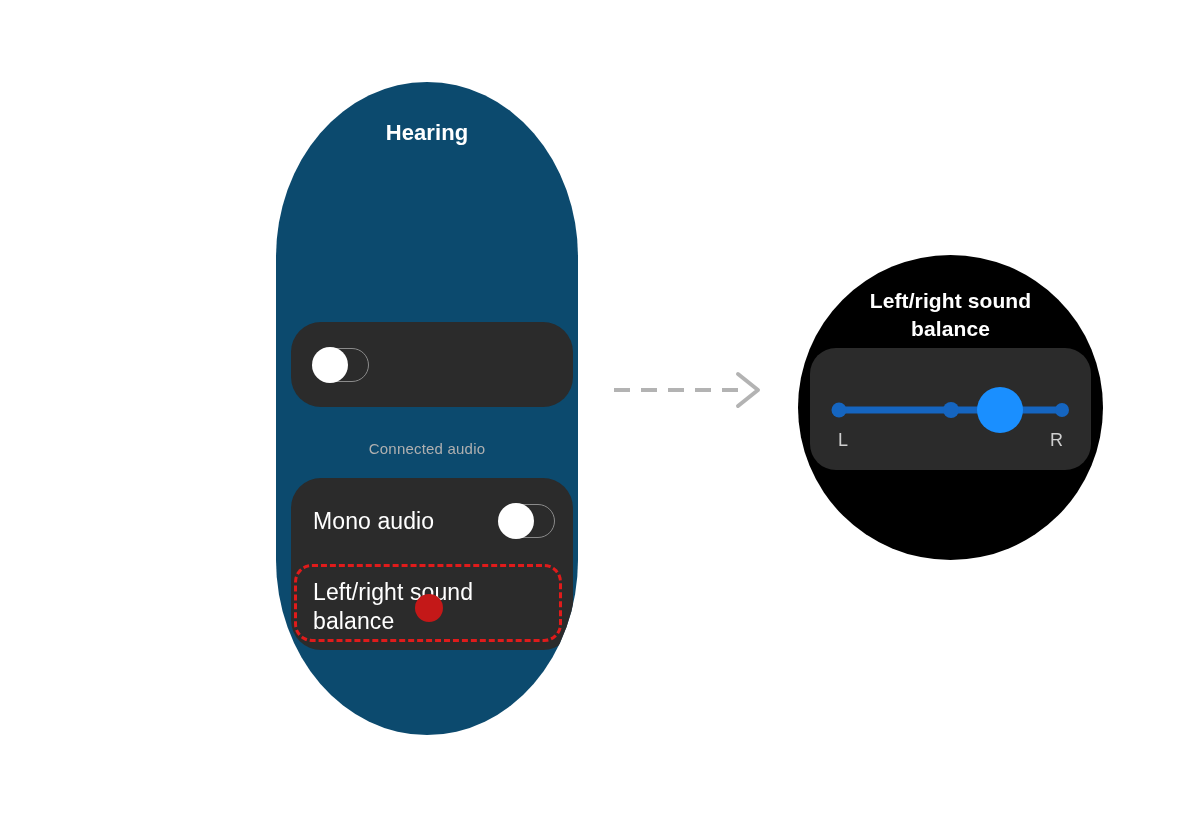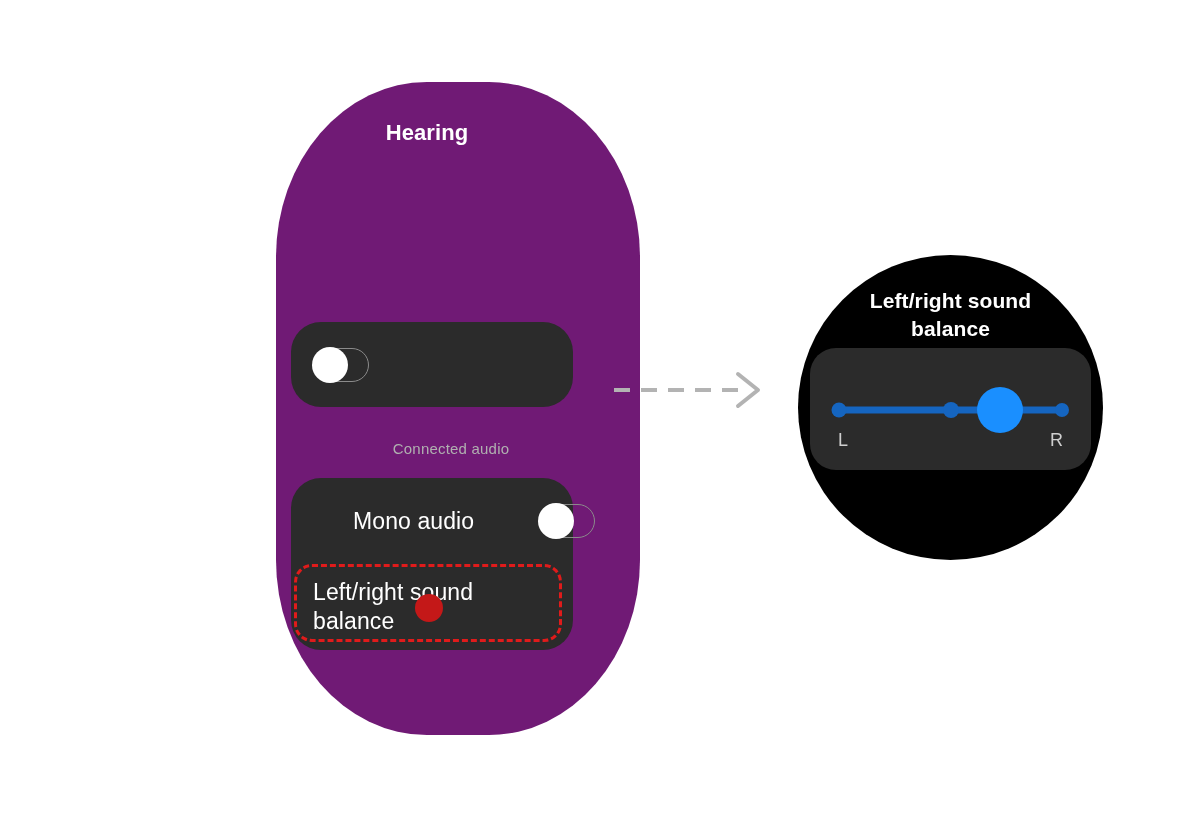--- a/index.html
+++ b/index.html
@@ -14,23 +14,23 @@
     overflow: hidden;
     font-family: "Liberation Sans", sans-serif;
     -webkit-font-smoothing: antialiased;
   }
 
   
   #left-device {
     position: absolute;
     left: 276px;
     top: 82px;
-    width: 364px;
+    width: 302px;
     height: 653px;
-    background: #701a75;
+    background: #0c4a6e;
     border-radius: 151px / 175px;
     overflow: hidden;
   }
 
   .screen-title {
     position: absolute;
     left: 0;
     top: 36px;
     width: 302px;
     text-align: center;
@@ -73,42 +73,40 @@
 
   #card-mono-audio .mono-row {
     position: absolute;
     left: 0; top: 0;
     width: 282px; height: 86px;
     display: flex;
     align-items: center;
     justify-content: space-between;
     padding: 0 18px 0 22px;
     box-sizing: border-box;
-    margin-left: 40px;
   }
   #card-mono-audio .balance-row {
     position: absolute;
     left: 0; top: 86px;
     width: 282px; height: 86px;
     display: flex;
     align-items: center;
     padding: 0 22px;
     box-sizing: border-box;
   }
 
   .section-label {
     position: absolute;
     left: 0;
     top: 358px;
     width: 302px;
     text-align: center;
     color: #b0b0b0;
     font-size: 15px;
     letter-spacing: 0.2px;
-    padding-left: 24px;
   }
 
   
   .toggle {
     position: relative;
     width: 56px;
     height: 34px;
     flex: none;
   }
   .toggle .track {

